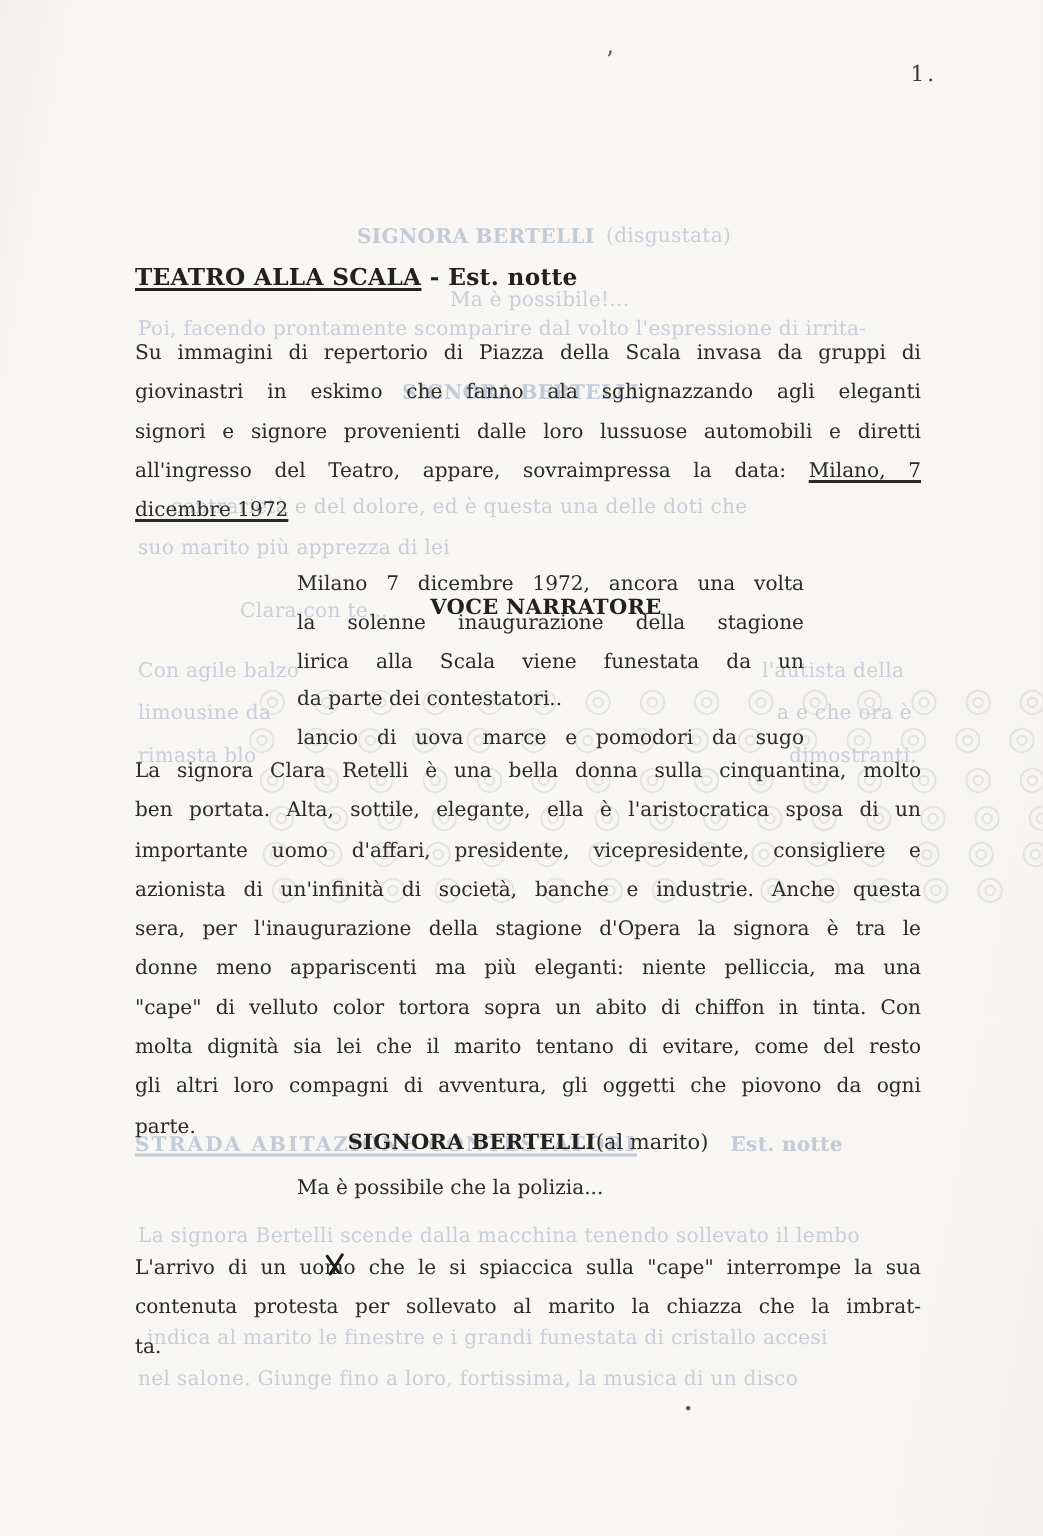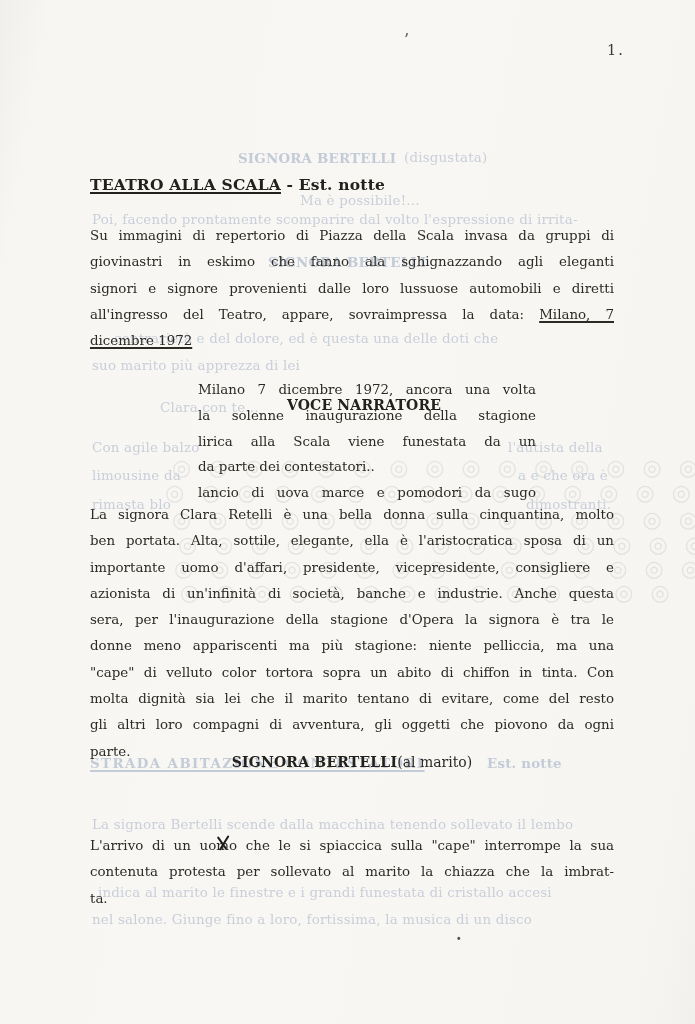--- a/index.html
+++ b/index.html
@@ -112,28 +112,31 @@
         <div class="line jl"><span class="">lirica alla Scala viene funestata da un</span></div>
         <div class="line"><span class="">da parte dei contestatori..</span></div>
         <div class="line jl"><span class="">lancio di uova marce e pomodori da sugo</span></div>
       </div>
       <div class="block action" style="left: 90px; top: 502px; width: 524px;">
         <div class="line jl"><span class="">La signora Clara Retelli è una bella donna sulla cinquantina, molto</span></div>
         <div class="line jl"><span class="">ben portata. Alta, sottile, elegante, ella è l'aristocratica sposa di un</span></div>
         <div class="line jl"><span class="">importante uomo d'affari, presidente, vicepresidente, consigliere e</span></div>
         <div class="line jl"><span class="">azionista di un'infinità di società, banche e industrie. Anche questa</span></div>
         <div class="line jl"><span class="">sera, per l'inaugurazione della stagione d'Opera la signora è tra le</span></div>
-        <div class="line jl"><span class="">donne meno appariscenti ma più stagione: niente pelliccia, ma una</span></div>
+        <div class="line jl"><span class="">donne meno appariscenti ma più eleganti: niente pelliccia, ma una</span></div>
         <div class="line jl"><span class="">"cape" di velluto color tortora sopra un abito di chiffon in tinta. Con</span></div>
         <div class="line jl"><span class="">molta dignità sia lei che il marito tentano di evitare, come del resto</span></div>
         <div class="line jl"><span class="">gli altri loro compagni di avventura, gli oggetti che piovono da ogni</span></div>
         <div class="line"><span class="">parte.</span></div>
       </div>
       <div class="block cue" style="left: 90px; top: 749px; width: 524px;">
         <div class="line ctr"><span class="b ">SIGNORA BERTELLI</span><span class="">(al marito)</span></div>
+      </div>
+      <div class="block dialogue" style="left: 198px; top: 780px; width: 338px;">
+        <div class="line"><span class="">Ma è possibile che la polizia...</span></div>
       </div>
       <div class="block action" style="left: 90px; top: 833px; width: 524px;">
         <div class="line jl"><span class="">L'arrivo di un uo</span><span class="mark">m</span><span class="">o che le si spiaccica sulla "cape" interrompe la sua</span></div>
         <div class="line jl"><span class="">contenuta protesta per sollevato al marito la chiazza che la imbrat-</span></div>
         <div class="line"><span class="">ta.</span></div>
       </div>
     </div>
 </div>
 
 </body></html>

